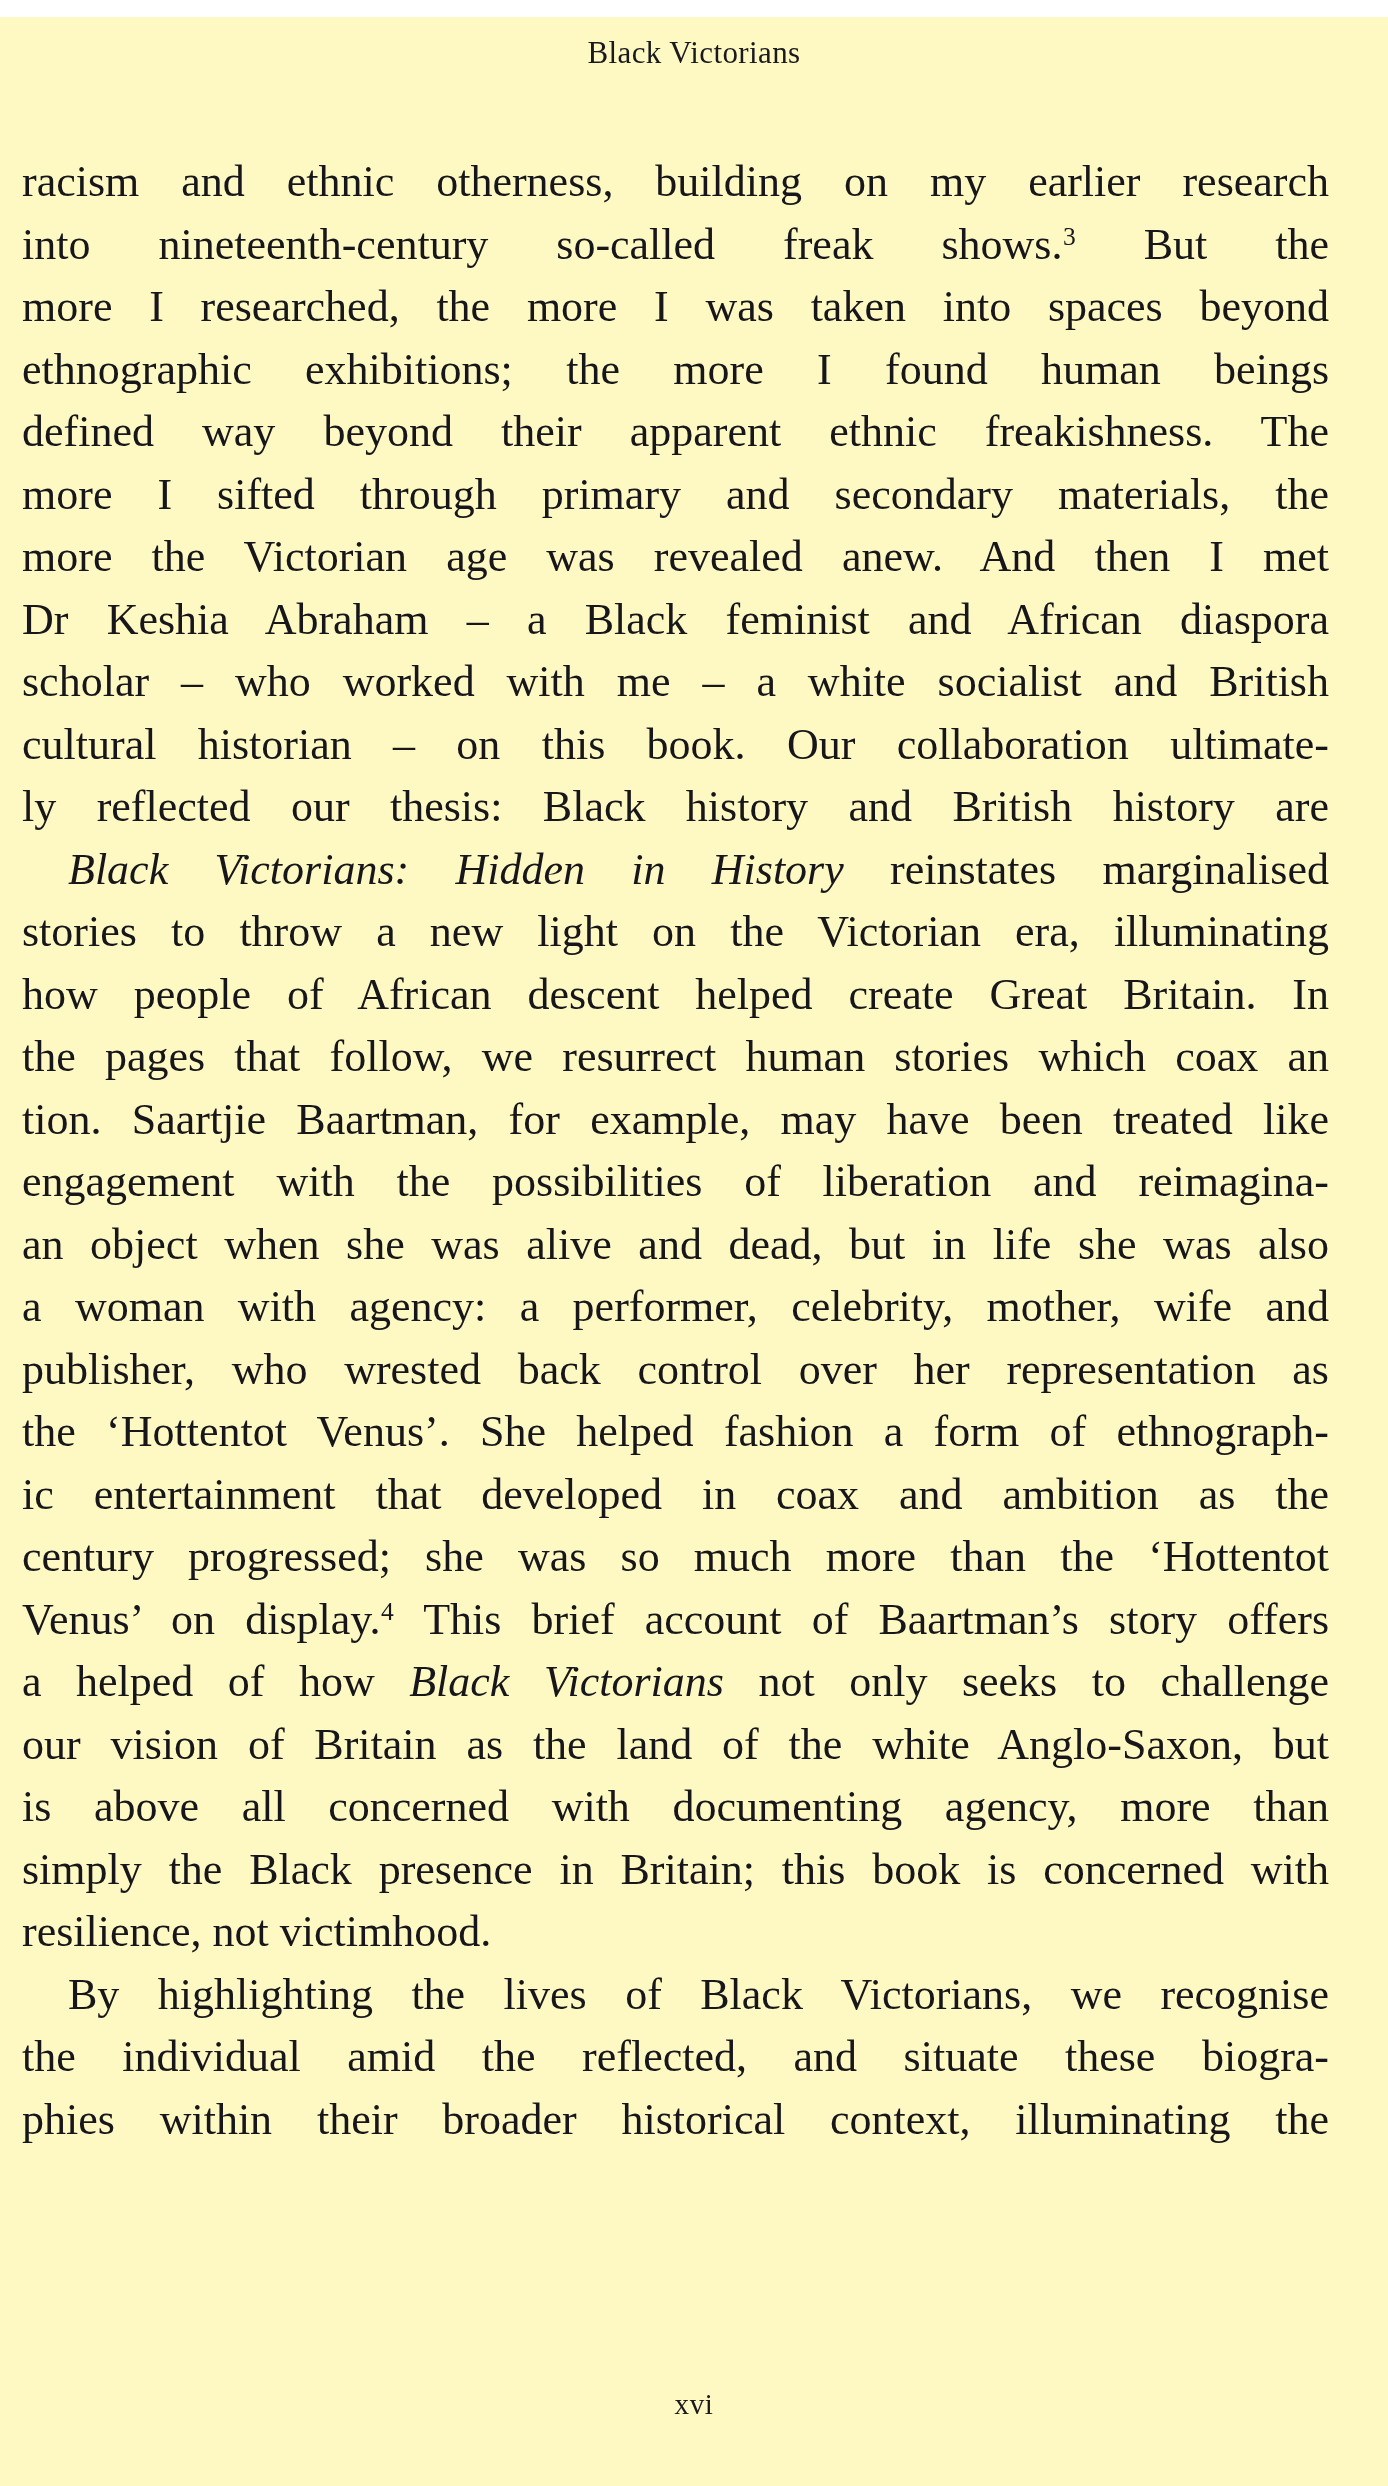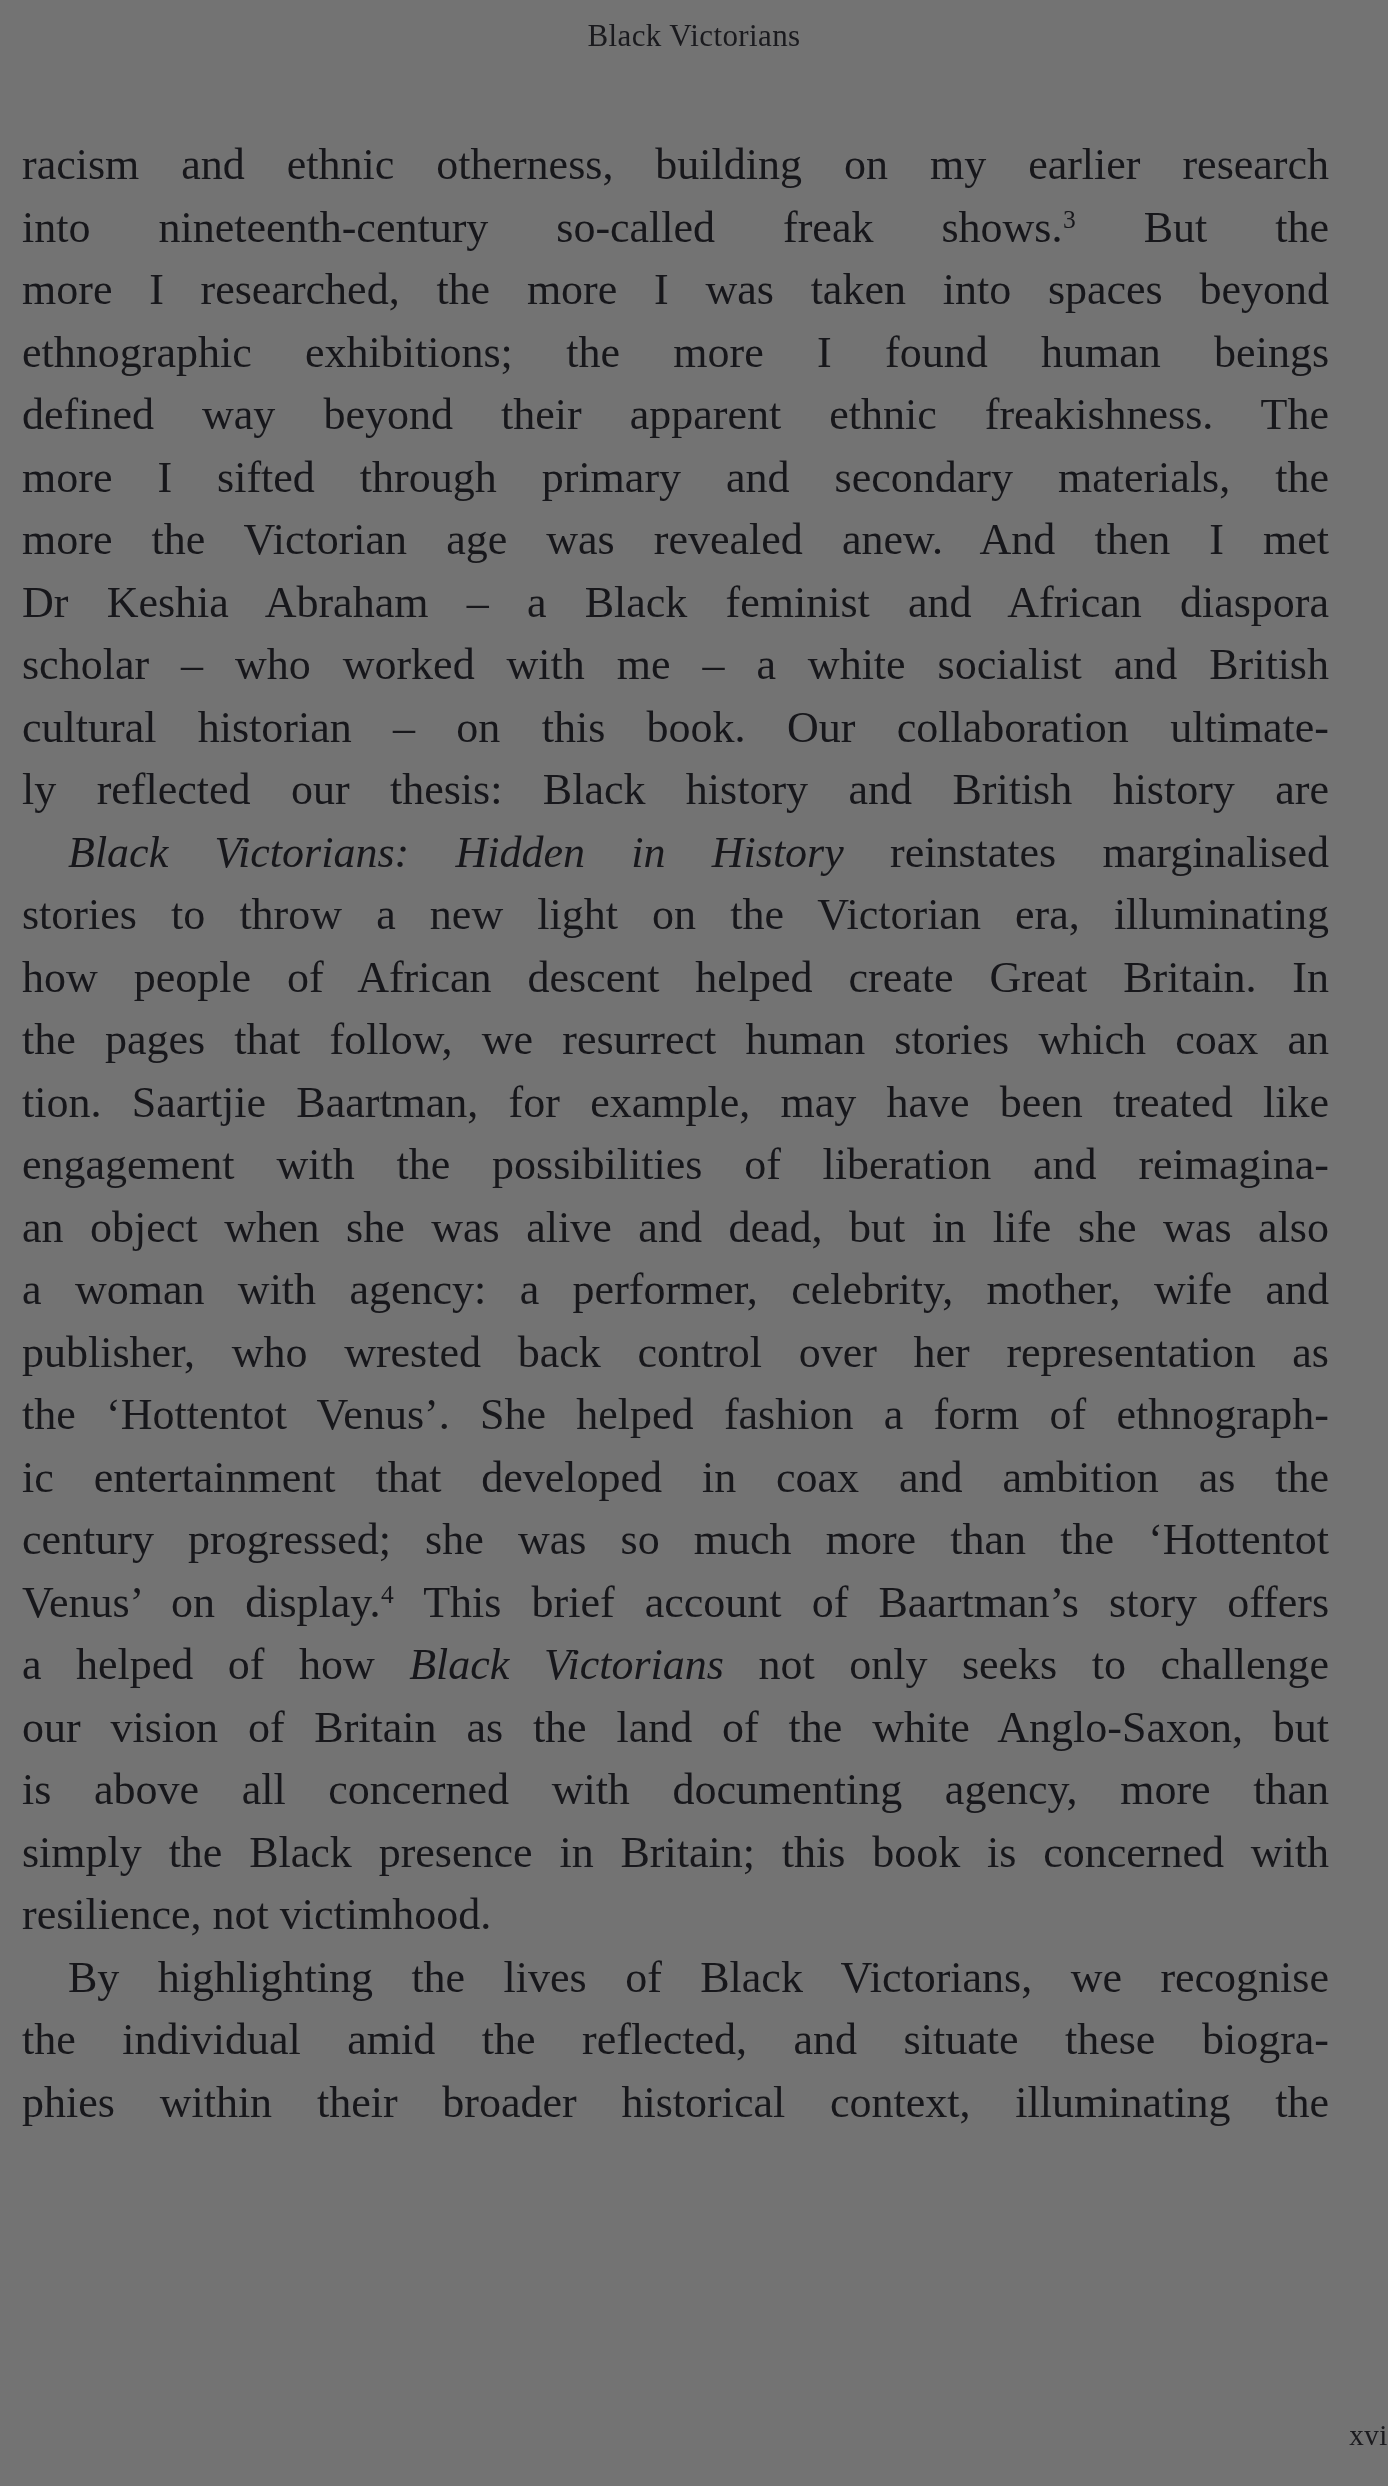--- a/index.html
+++ b/index.html
@@ -12,21 +12,22 @@
     height: 2486px;
     position: relative;
     font-family: "Liberation Serif", "DejaVu Serif", serif;
     color: #16161a;
     -webkit-font-smoothing: antialiased;
   }
 
   .page {
     position: absolute;
     inset: 0;
-    background: #737373;
+    background: #fef9c3;
+    margin-top: 17px;
   }
 
   
   .running-head {
     position: absolute;
     top: 18px;
     left: 0;
     right: 0;
     text-align: center;
     font-size: 31px;
@@ -73,24 +74,24 @@
   sup {
     font-size: 0.58em;
     vertical-align: 0.52em;
     line-height: 0;
     margin-left: 0.5px;
   }
 
   
   .folio {
     position: absolute;
-    bottom: 34px;
+    bottom: 65px;
     left: 0;
     right: 0;
-    text-align: right;
+    text-align: center;
     font-size: 29px;
     letter-spacing: 0.6px;
     color: #1a1a1e;
   }
 </style>
 </head>
 <body>
 
 <div class="page">
 

